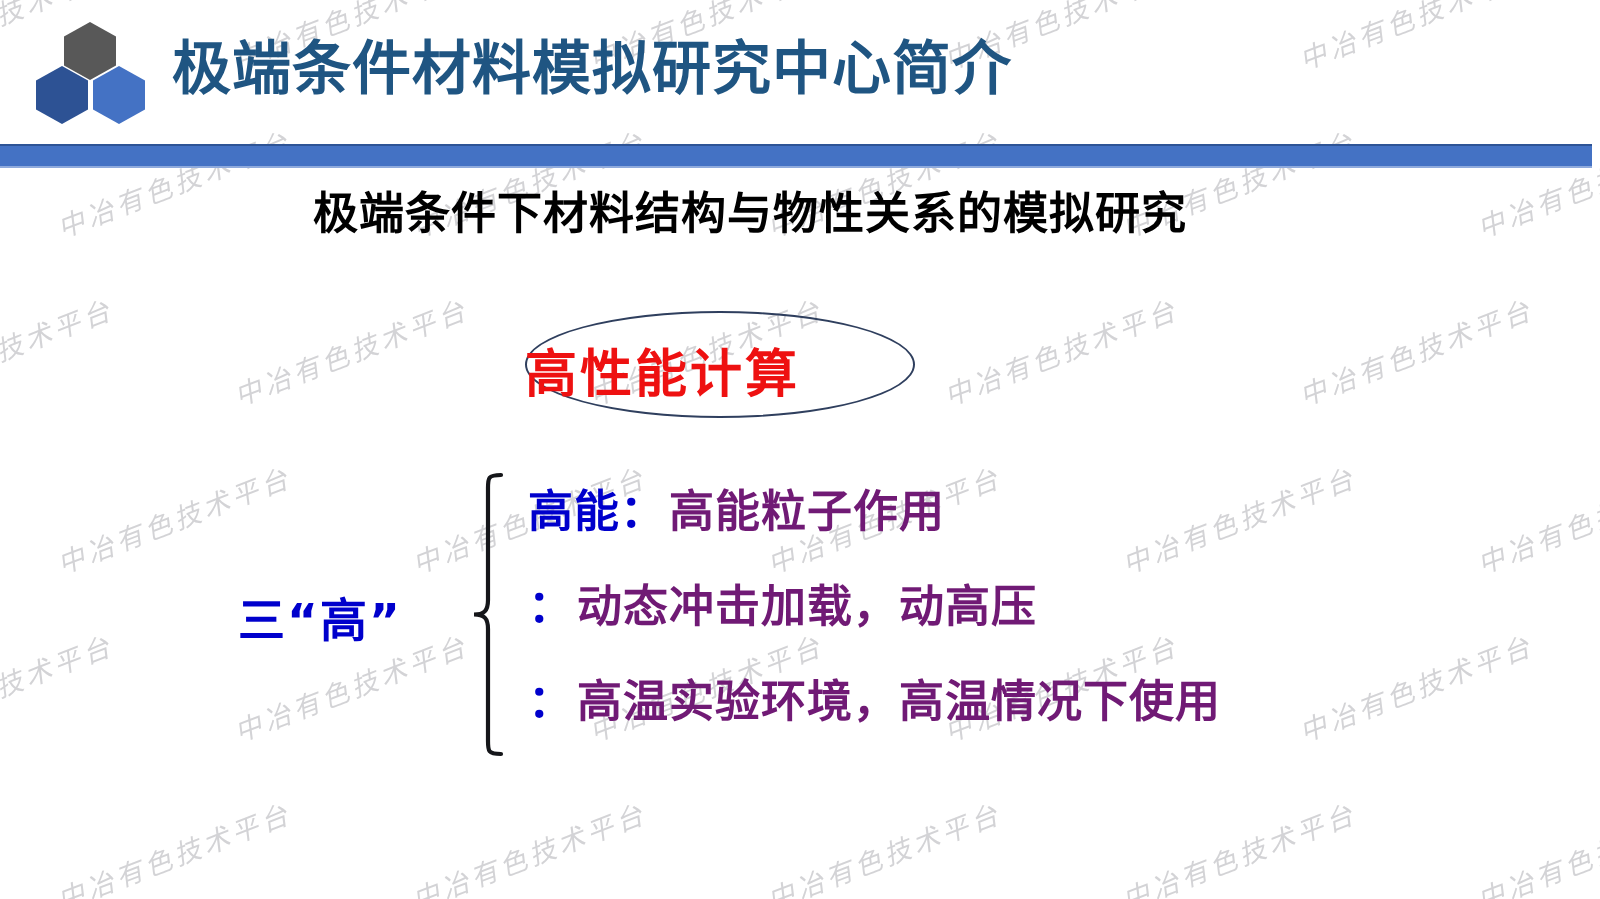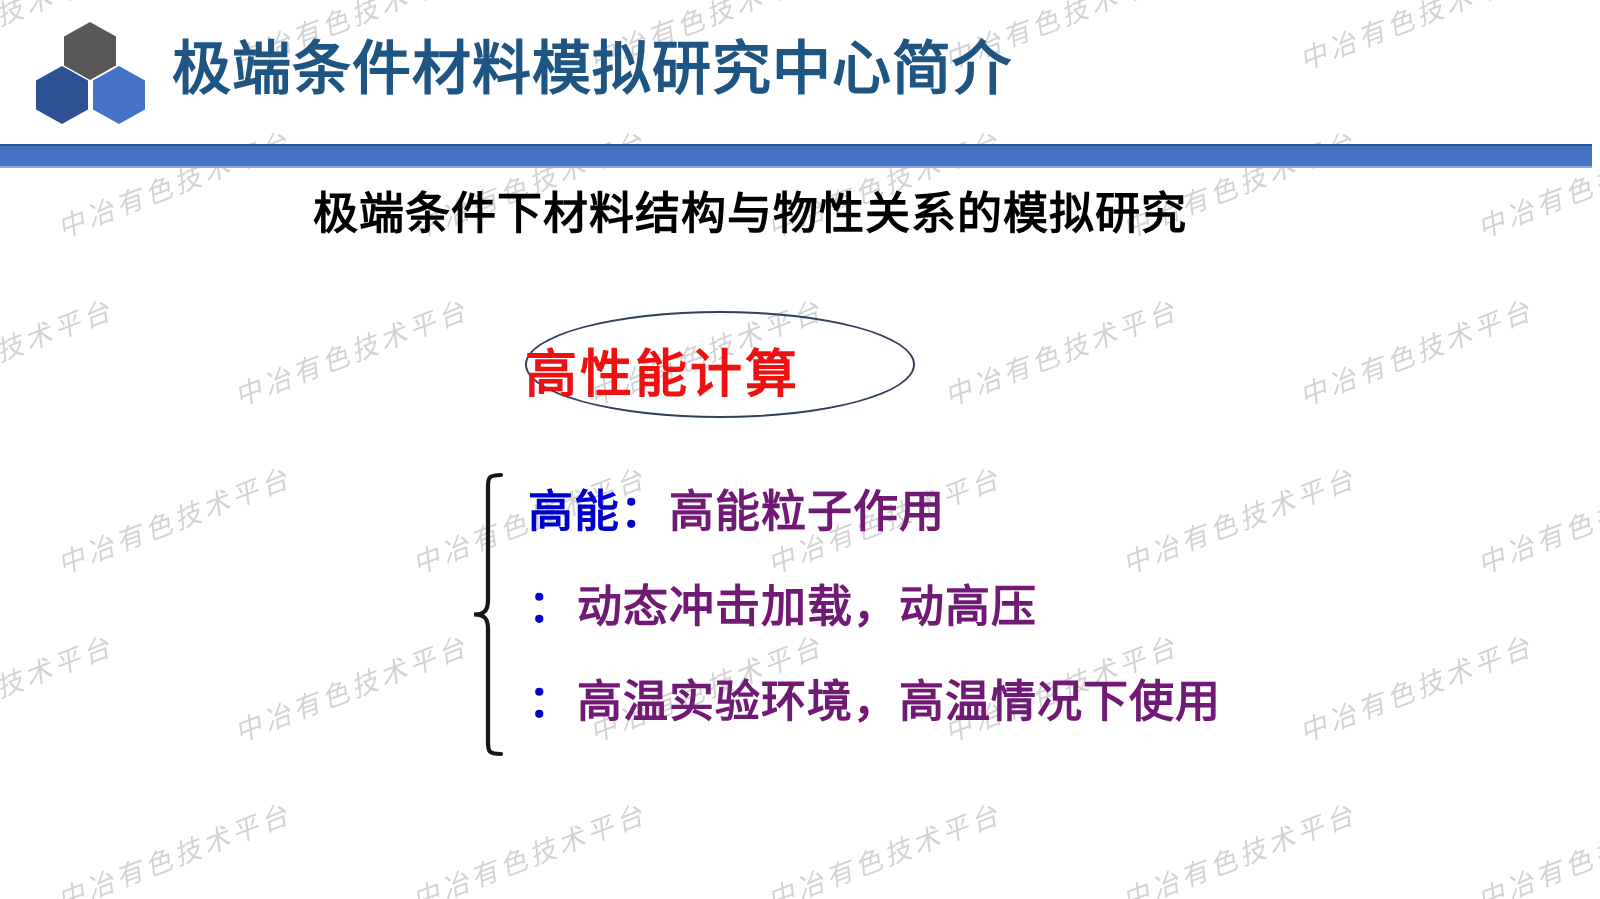--- a/index.html
+++ b/index.html
@@ -216,20 +216,21 @@
 
   <div id="header-rule"></div>
 
   <div id="content">
 
     <div id="subtitle">极端条件下材料结构与物性关系的模拟研究</div>
 
     <div id="highlight-ellipse"></div>
     <div id="highlight-label">高性能计算</div>
 
+    <div id="three-high-label">三“高”</div>
 
     <div id="brace">
       <svg width="40" height="285" viewBox="0 0 40 285" fill="none" xmlns="http://www.w3.org/2000/svg" aria-hidden="true">
         <path d="M33 3 C20 3 20 6 20 16 L20 128 C20 139 16 142.5 6 142.5 C16 142.5 20 146 20 157 L20 269 C20 279 20 282 33 282" stroke="#15161a" stroke-width="4.2" stroke-linecap="round" fill="none"></path>
       </svg>
     </div>
 
     <div id="items">
 
       <div class="item-row">

